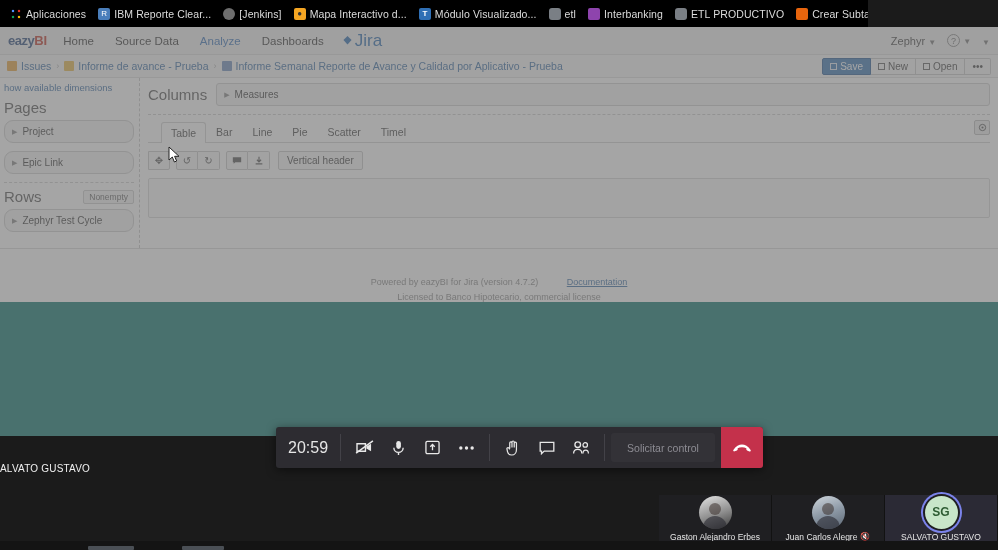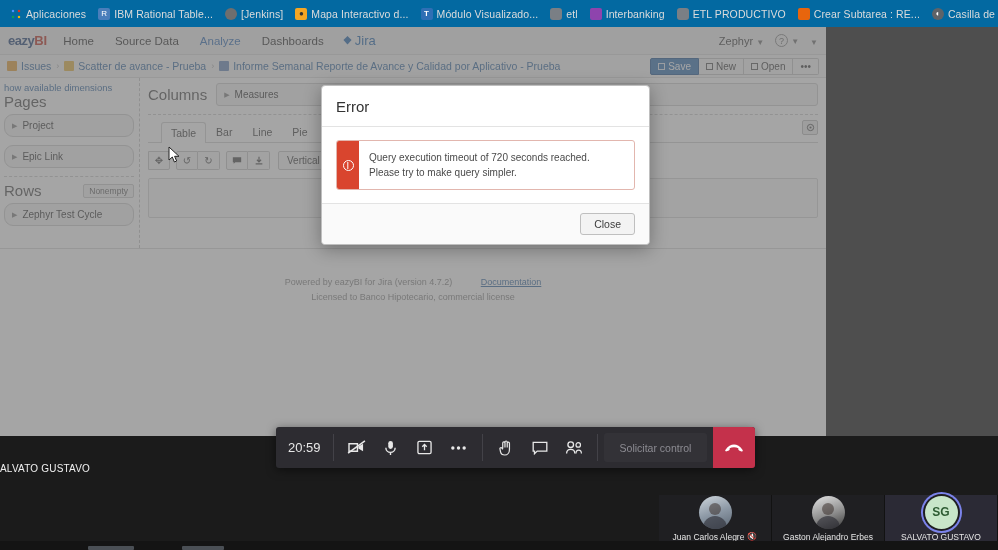--- a/index.html
+++ b/index.html
@@ -16,22 +16,22 @@
     position: relative;
     width: 998px;
     height: 550px;
     background: #1b1b1b;
   }
 
   
   .bookmarks-bar {
     position: absolute;
     top: 0; left: 0;
-    width: 998px; height: 27px;
-    background: #0369a1;
+    width: 868px; height: 27px;
+    background: #000000;
     display: flex;
     align-items: center;
     padding-left: 4px;
     overflow: hidden;
   }
   .bm-item {
     display: flex;
     align-items: center;
     gap: 4px;
     padding: 2px 6px;
@@ -72,23 +72,23 @@
   .ico-etl      { background: #7a7f85; border-radius: 3px; }
   .ico-interbk  { background: #8e44ad; }
   .ico-etlprod  { background: #7a7f85; border-radius: 3px; }
   .ico-subtarea { background: #e8650d; }
   .ico-globe    { background: #5f6368; border-radius: 50%; }
 
   
   .page {
     position: absolute;
     top: 27px; left: 0;
-    width: 826px;
+    width: 998px;
     height: 409px;
-    background: #ffffff;
+    background: #0f766e;
   }
   
   .backdrop {
     position: absolute;
     top: 27px; left: 0;
     width: 998px; height: 409px;
     background: rgba(110,110,110,.62);
     z-index: 40;
   }
 
@@ -110,21 +110,21 @@
   .logo .eazy { color: #2b4a7d; letter-spacing:-.5px; }
   .logo .bi   { color: #c0392b; }
   .nav-links { display: flex; align-items: center; gap: 17px; }
   .nav-link {
     font-size: 11.5px;
     color: #333;
     text-decoration: none;
     padding: 2px 2px;
   }
   .nav-link.active { color: #3b73b9; }
-  .nav-jira { color:#2b6cb0; font-size:13px; display:flex; align-items:center; gap:3px; }
+  .nav-jira { color:#2b6cb0; font-size:17px; display:flex; align-items:center; gap:3px; }
   .nav-right {
     margin-left: auto;
     display: flex;
     align-items: center;
     gap: 11px;
     font-size: 11px;
     color: #444;
   }
   .caret { font-size: 8px; color:#777; }
   .circ-icon {
@@ -209,20 +209,21 @@
   .sidebar {
     width: 140px;
     flex: 0 0 140px;
     border-right: 1px dashed #c8c8c8;
     padding: 4px 5px 0 4px;
     overflow: hidden;
   }
   .dim-link {
     font-size: 9.5px;
     color: #3b6ea5;
+    margin-bottom: 6px;
     white-space: nowrap;
   }
   .shelf-head {
     display: flex;
     align-items: center;
     justify-content: space-between;
     margin-bottom: 4px;
   }
   .shelf-title {
     font-size: 15px;
@@ -471,21 +472,21 @@
     z-index: 70;
   }
   .cb-group {
     display: flex;
     align-items: center;
     padding: 0 6px;
   }
   .cb-sep { width: 1px; background: #434248; margin: 7px 0; }
   .cb-time {
     color: #e6e6e6;
-    font-size: 13px;
+    font-size: 16px;
     padding: 0 12px;
     display: flex;
     align-items: center;
   }
   .cb-btn {
     width: 34px;
     display: flex;
     align-items: center;
     justify-content: center;
     color: #e8e8e8;
@@ -616,21 +617,21 @@
 
 <div id="app">
 
   <div class="bookmarks-bar">
     <div class="bm-item">
       <span class="bm-ico ico-apps"></span>
       <span class="bm-label">Aplicaciones</span>
     </div>
     <div class="bm-item">
       <span class="bm-ico ico-rational">R</span>
-      <span class="bm-label">IBM Rational Table...</span>
+      <span class="bm-label">IBM Reporte Clear...</span>
     </div>
     <div class="bm-item">
       <span class="bm-ico ico-jenkins"></span>
       <span class="bm-label">[Jenkins]</span>
     </div>
     <div class="bm-item">
       <span class="bm-ico ico-mapa">●</span>
       <span class="bm-label">Mapa Interactivo d...</span>
     </div>
     <div class="bm-item">
@@ -687,21 +688,21 @@
     </div>
 
     <div class="breadcrumb-bar">
       <span class="crumb">
         <span class="crumb-ico ci-issues"></span>
         <span>Issues</span>
       </span>
       <span class="crumb-sep">›</span>
       <span class="crumb">
         <span class="crumb-ico ci-folder"></span>
-        <span>Scatter de avance - Prueba</span>
+        <span>Informe de avance - Prueba</span>
       </span>
       <span class="crumb-sep">›</span>
       <span class="crumb">
         <span class="crumb-ico ci-report"></span>
         <span>Informe Semanal Reporte de Avance y Calidad por Aplicativo - Prueba</span>
       </span>
       <span class="crumb-actions">
         <span class="cbtn">
             <span class="mini-sq"></span>
             <span>Save</span>
@@ -803,39 +804,20 @@
   </div>
 
   <div class="backdrop"></div>
 
   <div class="cursor" style="left:168px; top:146px;">
     <svg width="13" height="18" viewBox="0 0 13 18">
         <path d="M1 1 L1 14 L4.3 11 L6.4 16 L8.6 15 L6.6 10.3 L11 10.3 Z" fill="#fff" stroke="#222" stroke-width="1"></path>
       </svg>
   </div>
 
-  <div class="modal">
-    <div class="modal-head">
-      <div class="modal-title">Error</div>
-    </div>
-    <div class="modal-body">
-      <div class="alert">
-        <div class="alert-ico-wrap">
-          <span class="alert-ico"></span>
-        </div>
-        <div class="alert-text">
-          <div>Query execution timeout of 720 seconds reached.</div>
-          <div>Please try to make query simpler.</div>
-        </div>
-      </div>
-    </div>
-    <div class="modal-foot">
-      <span class="close-btn">Close</span>
-    </div>
-  </div>
 
   <div class="presenter-label">ALVATO GUSTAVO</div>
 
   <div class="callbar">
     <div class="cb-time">20:59</div>
     <div class="cb-sep"></div>
     <div class="cb-group">
       <div class="cb-btn">
         <svg width="19" height="15" viewBox="0 0 20 16">
           <path d="M2 4h9v8H2z" fill="none" stroke="#e8e8e8" stroke-width="1.5"></path>
@@ -889,38 +871,38 @@
     <div class="cb-hangup">
       <svg width="20" height="12" viewBox="0 0 22 12">
         <path d="M1.5 8.2C4 4 8 2.2 11 2.2s7 1.8 9.5 6c.6 1-.4 2-1.4 1.6l-2.5-1c-.7-.3-1-.9-.9-1.6l.1-.9C14.4 5.6 12.8 5.3 11 5.3s-3.4.3-4.8.9l.1.9c.1.7-.2 1.3-.9 1.6l-2.5 1c-1 .4-2-.6-1.4-1.5z" fill="#fff"></path>
       </svg>
     </div>
   </div>
 
   <div class="strip">
     <div class="strip-inner">
       <div class="tile">
+        <span class="ava photo2">
+            <span class="head"></span>
+            <span class="torso"></span>
+          </span>
+        <span class="tile-name">
+          <span>Gaston Alejandro Erbes</span>
+        </span>
+      </div>
+      <div class="tile">
         <span class="ava photo1">
             <span class="head"></span>
             <span class="torso"></span>
           </span>
         <span class="tile-name">
           <span>Juan Carlos Alegre</span>
           <span class="muted-ico">🔇</span>
         </span>
       </div>
-      <div class="tile">
-        <span class="ava photo2">
-            <span class="head"></span>
-            <span class="torso"></span>
-          </span>
-        <span class="tile-name">
-          <span>Gaston Alejandro Erbes</span>
-        </span>
-      </div>
       <div class="tile active">
         <span class="ava-initials">SG</span>
         <span class="tile-name">
           <span>SALVATO GUSTAVO</span>
         </span>
       </div>
     </div>
   </div>
 
   <div class="taskbar">

